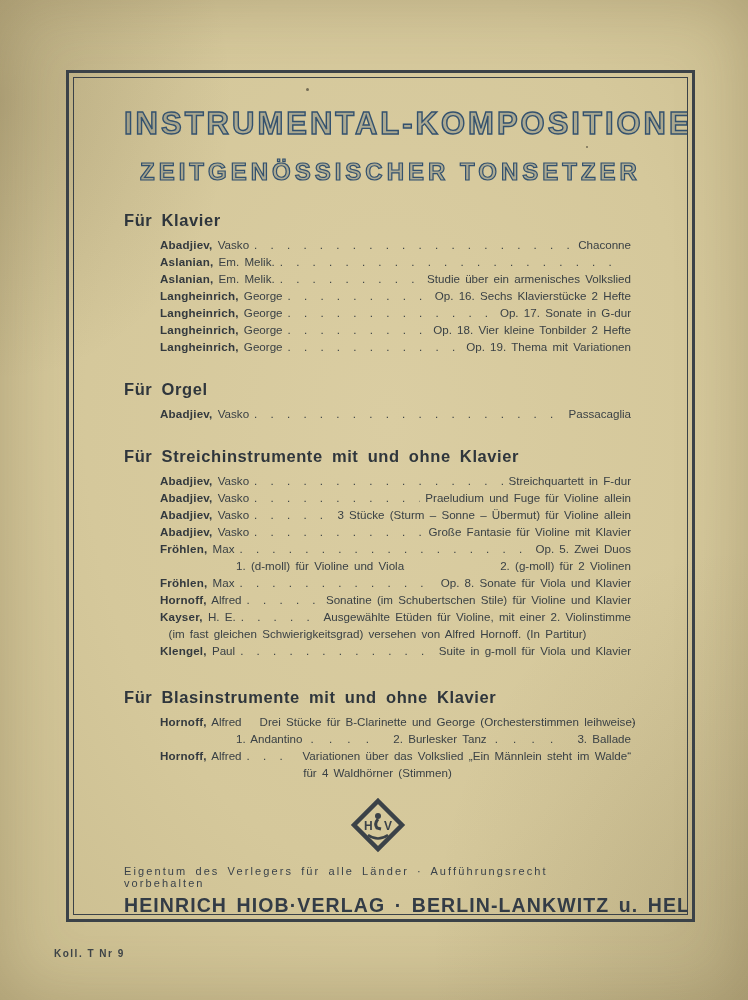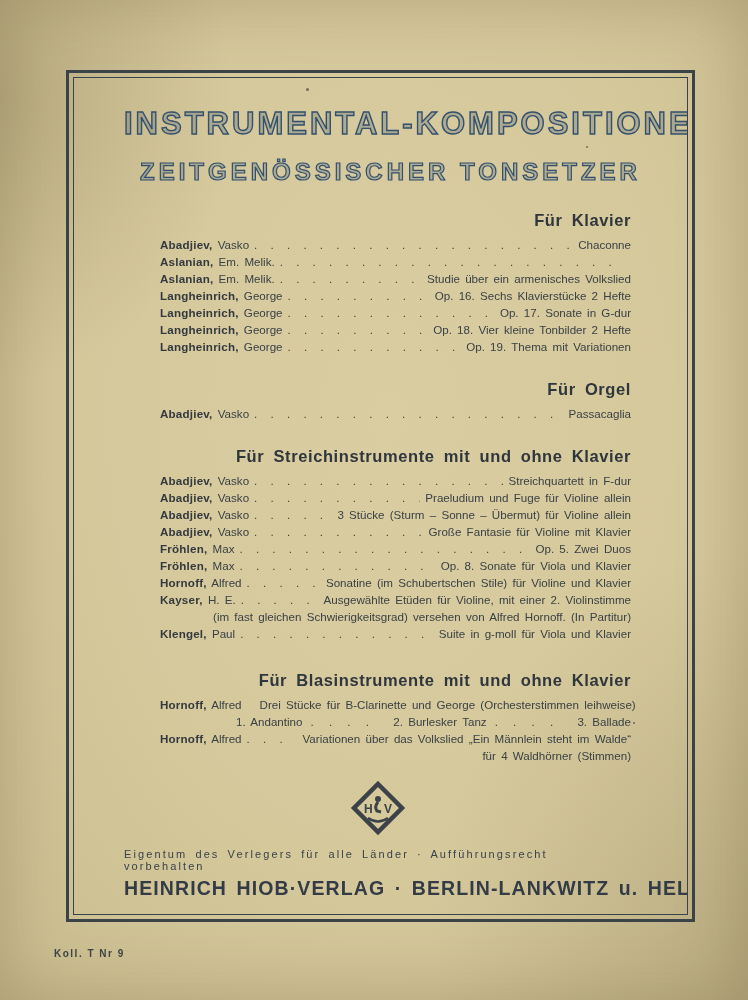--- a/index.html
+++ b/index.html
@@ -42,21 +42,21 @@
   .title2{
     font-size:24px;font-weight:900;letter-spacing:4px;white-space:nowrap;
     -webkit-text-stroke:1.2px #33516e;
     color:rgba(51,81,110,.25);
     margin:16px;
   }
   .sec{margin-top:25px;}
   .sec.blas{margin-top:29px;}
   .sec h2{
     font-size:16.5px;font-weight:bold;color:#2f363c;
-    letter-spacing:.6px;word-spacing:4px;margin:0 0 6px;text-align:right;
+    letter-spacing:.6px;word-spacing:4px;margin:0 0 6px;
   }
   .row{
     display:flex;align-items:baseline;
     font-size:11.6px;line-height:17px;color:#3a4145;
     padding-left:36px;word-spacing:2px;
   }
   .nm{white-space:nowrap;}
   .nm b{font-weight:bold;color:#33393e;letter-spacing:.2px;}
   .dots{flex:1;overflow:hidden;white-space:nowrap;margin:0 5px;min-width:8px;}
   .dots::after{
@@ -67,21 +67,21 @@
   .ttl{white-space:nowrap;text-align:right;}
   .subrow{
     display:flex;justify-content:space-between;align-items:baseline;
     font-size:11.6px;line-height:17px;color:#3a4145;
     padding-left:112px;word-spacing:2px;
   }
   .subrow .mdots{flex:1;overflow:hidden;white-space:nowrap;margin:0 8px;}
   .subrow .mdots::after{content:".  .  .  .  .  .  .  .";letter-spacing:5px;color:#3a4145;}
   .cont{
     font-size:11.6px;line-height:17px;color:#3a4145;
-    text-align:right;word-spacing:2px;
+    text-align:center;word-spacing:2px;
   }
   .logo-wrap{text-align:center;margin-top:16px;}
   .footerblock{margin-top:8px;}
   .footer1{
     font-size:11px;letter-spacing:2.1px;word-spacing:3px;color:#3a424a;margin:0;
   }
   .footer2{
     font-size:19.5px;font-weight:800;letter-spacing:1.1px;word-spacing:3px;
     color:#333c46;margin:5px 0 0;white-space:nowrap;
   }
@@ -173,20 +173,24 @@
         </div>
         <div class="row">
           <span class="nm"><b>Abadjiev,</b> <span>Vasko</span></span>
           <span class="dots"></span>
           <span class="ttl">Große Fantasie für Violine mit Klavier</span>
         </div>
         <div class="row">
           <span class="nm"><b>Fröhlen,</b> <span>Max</span></span>
           <span class="dots"></span>
           <span class="ttl">Op. 5.   Zwei Duos</span>
+        </div>
+        <div class="subrow">
+          <span>1. (d-moll) für Violine und Viola</span>
+          <span>2. (g-moll) für 2 Violinen</span>
         </div>
         <div class="row">
           <span class="nm"><b>Fröhlen,</b> <span>Max</span></span>
           <span class="dots"></span>
           <span class="ttl">Op. 8.   Sonate für Viola und Klavier</span>
         </div>
         <div class="row">
           <span class="nm"><b>Hornoff,</b> <span>Alfred</span></span>
           <span class="dots"></span>
           <span class="ttl">Sonatine (im Schubertschen Stile) für Violine und Klavier</span>

